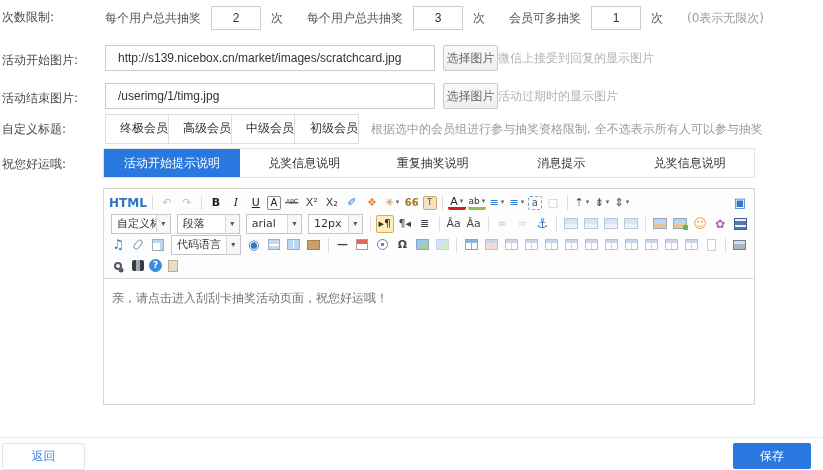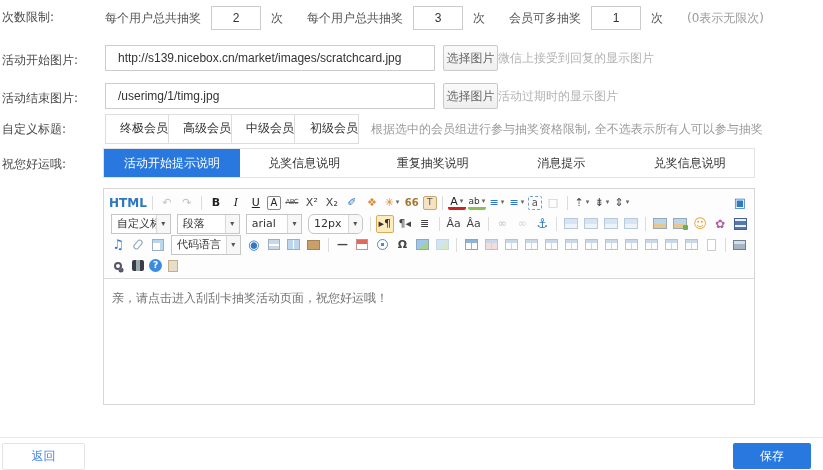--- a/index.html
+++ b/index.html
@@ -202,21 +202,21 @@
             <u>▾</u>
           </span>
           <span class="dd" style="width: 76px;">
             <b>段落</b>
             <u>▾</u>
           </span>
           <span class="dd" style="width: 68px; align-items: center;">
             <b>arial</b>
             <u>▾</u>
           </span>
-          <span class="dd" style="width: 66px; border-radius: 6px;">
+          <span class="dd" style="width: 66px;">
             <b>12px</b>
             <u>▾</u>
           </span>
           <i class="tsep"></i>
           <span class="ic act">▸¶</span>
           <span class="ic">¶◂</span>
           <span class="ic">≣</span>
           <i class="tsep"></i>
           <span class="ic">Âa</span>
           <span class="ic">Âa</span>

